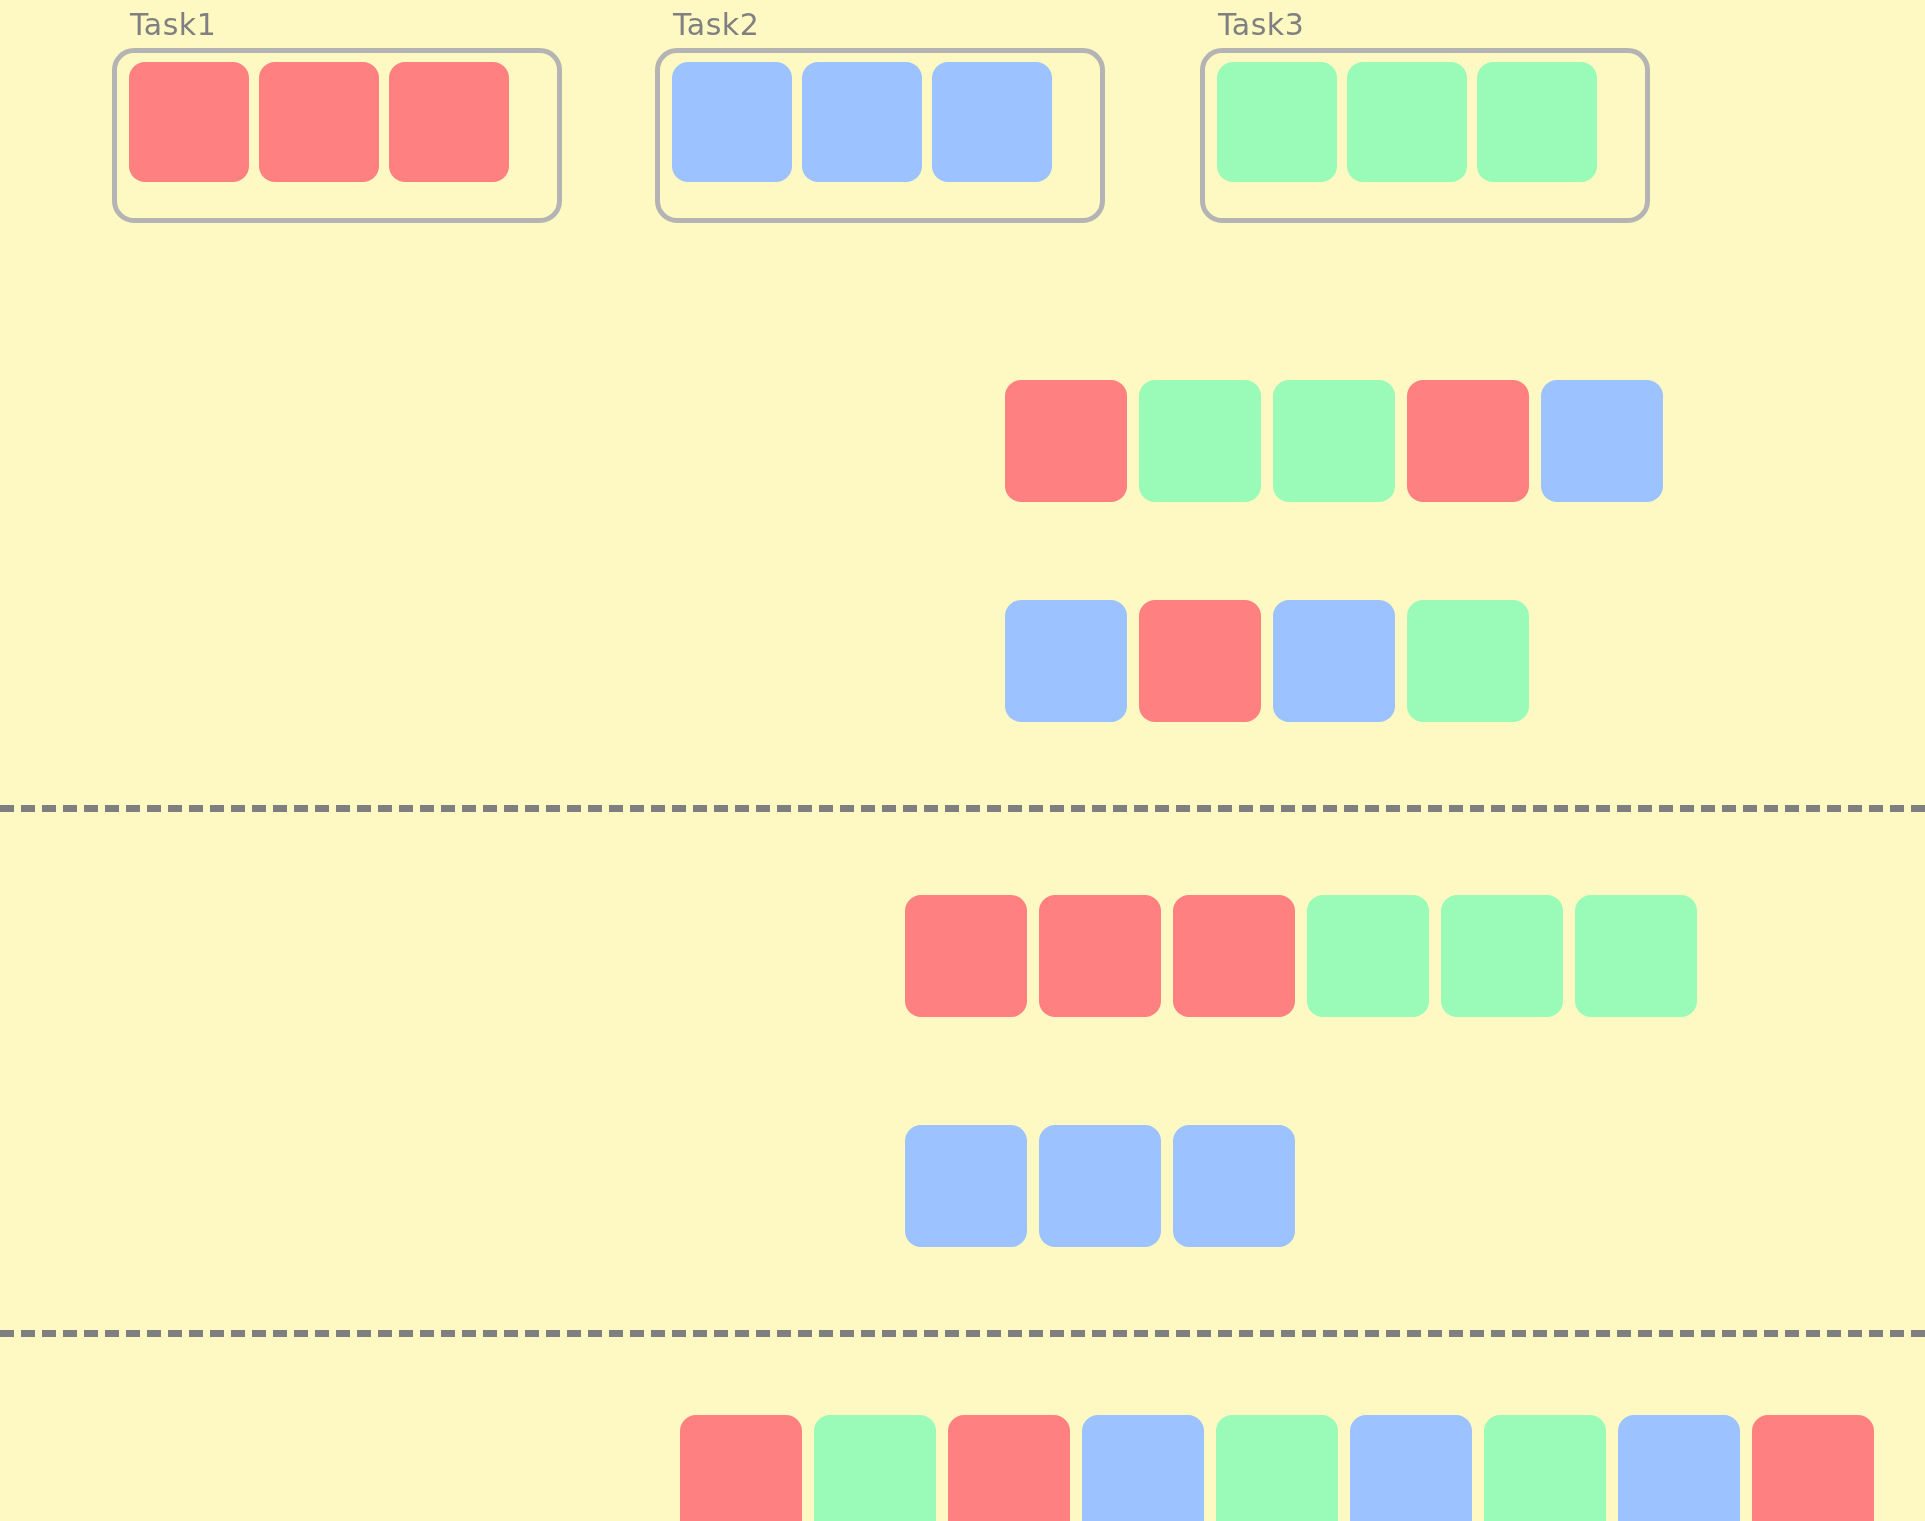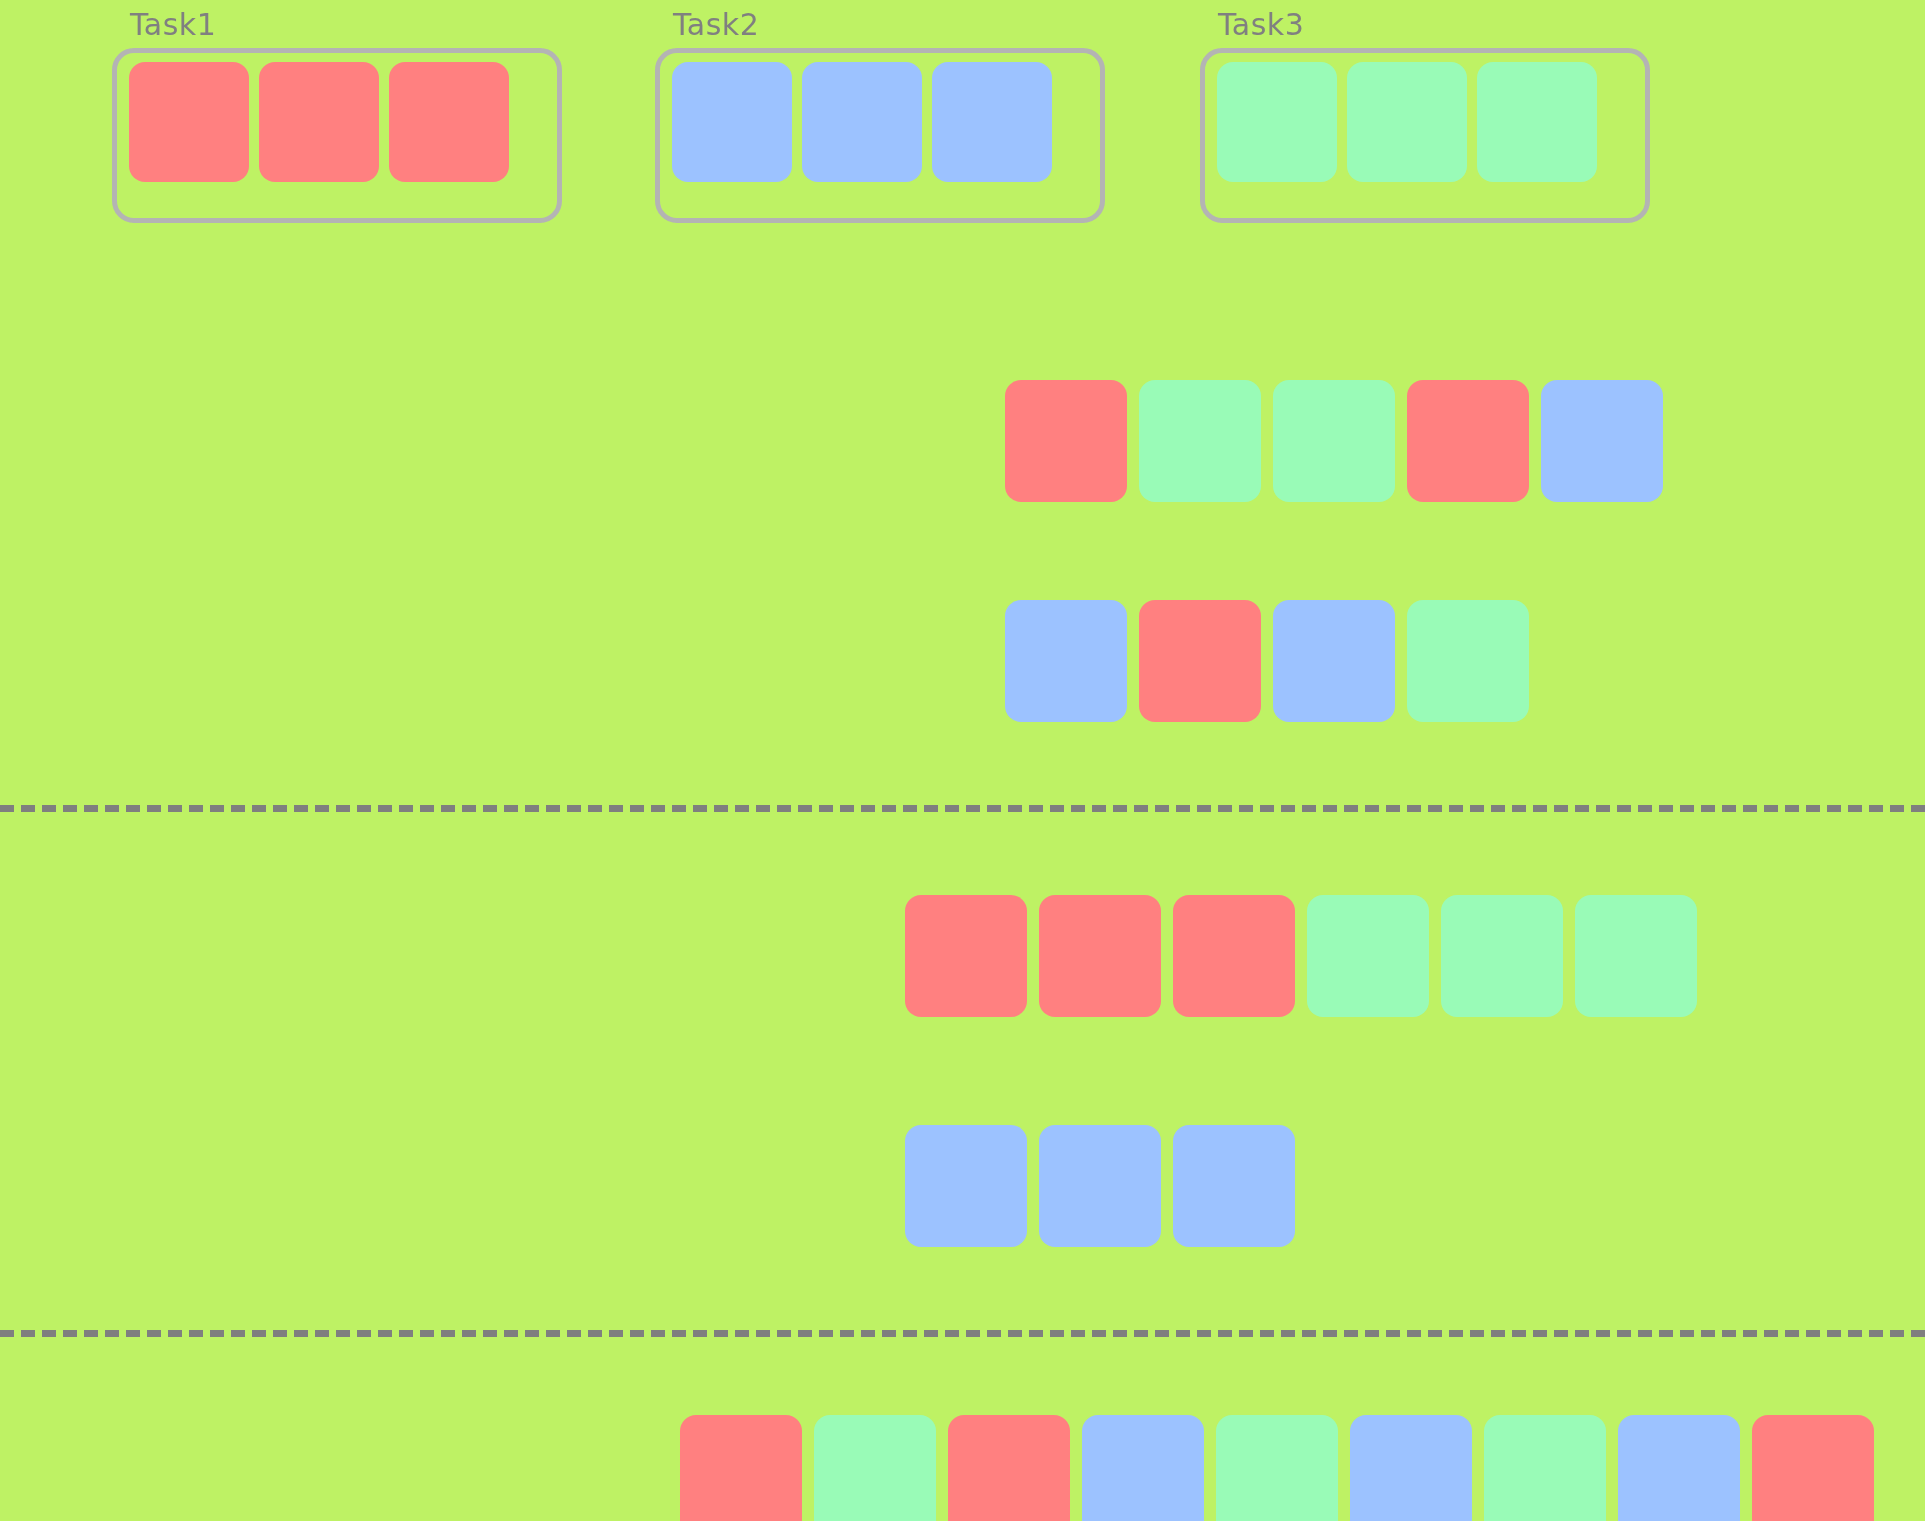--- a/index.html
+++ b/index.html
@@ -69,21 +69,21 @@
     position: absolute;
     left: 0;
     width: 100%;
     height: 0;
     border-top: 7px dashed #7f7f7f;
   }
 </style>
 </head>
 <body>
 
-<div id="stage" style="width: 1925px; height: 1521px; background: #bef264;">
+<div id="stage" style="width: 1925px; height: 1521px; background: #fef9c3;">
     <div class="task-group" style="left: 112px; top: 8px; width: 450px; height: 215px;">
       <div class="task-label">Task1</div>
       <div class="task-frame" style="border-color: rgb(180, 180, 180);"></div>
       <div class="task-blocks">
         <div class="block red" style="width: 120px; height: 120px; background: rgb(255, 128, 128);"></div>
         <div class="block red" style="width: 120px; height: 120px; background: rgb(255, 128, 128);"></div>
         <div class="block red" style="width: 120px; height: 120px; background: rgb(255, 128, 128);"></div>
       </div>
     </div>
     <div class="task-group" style="left: 655px; top: 8px; width: 450px; height: 215px;">

